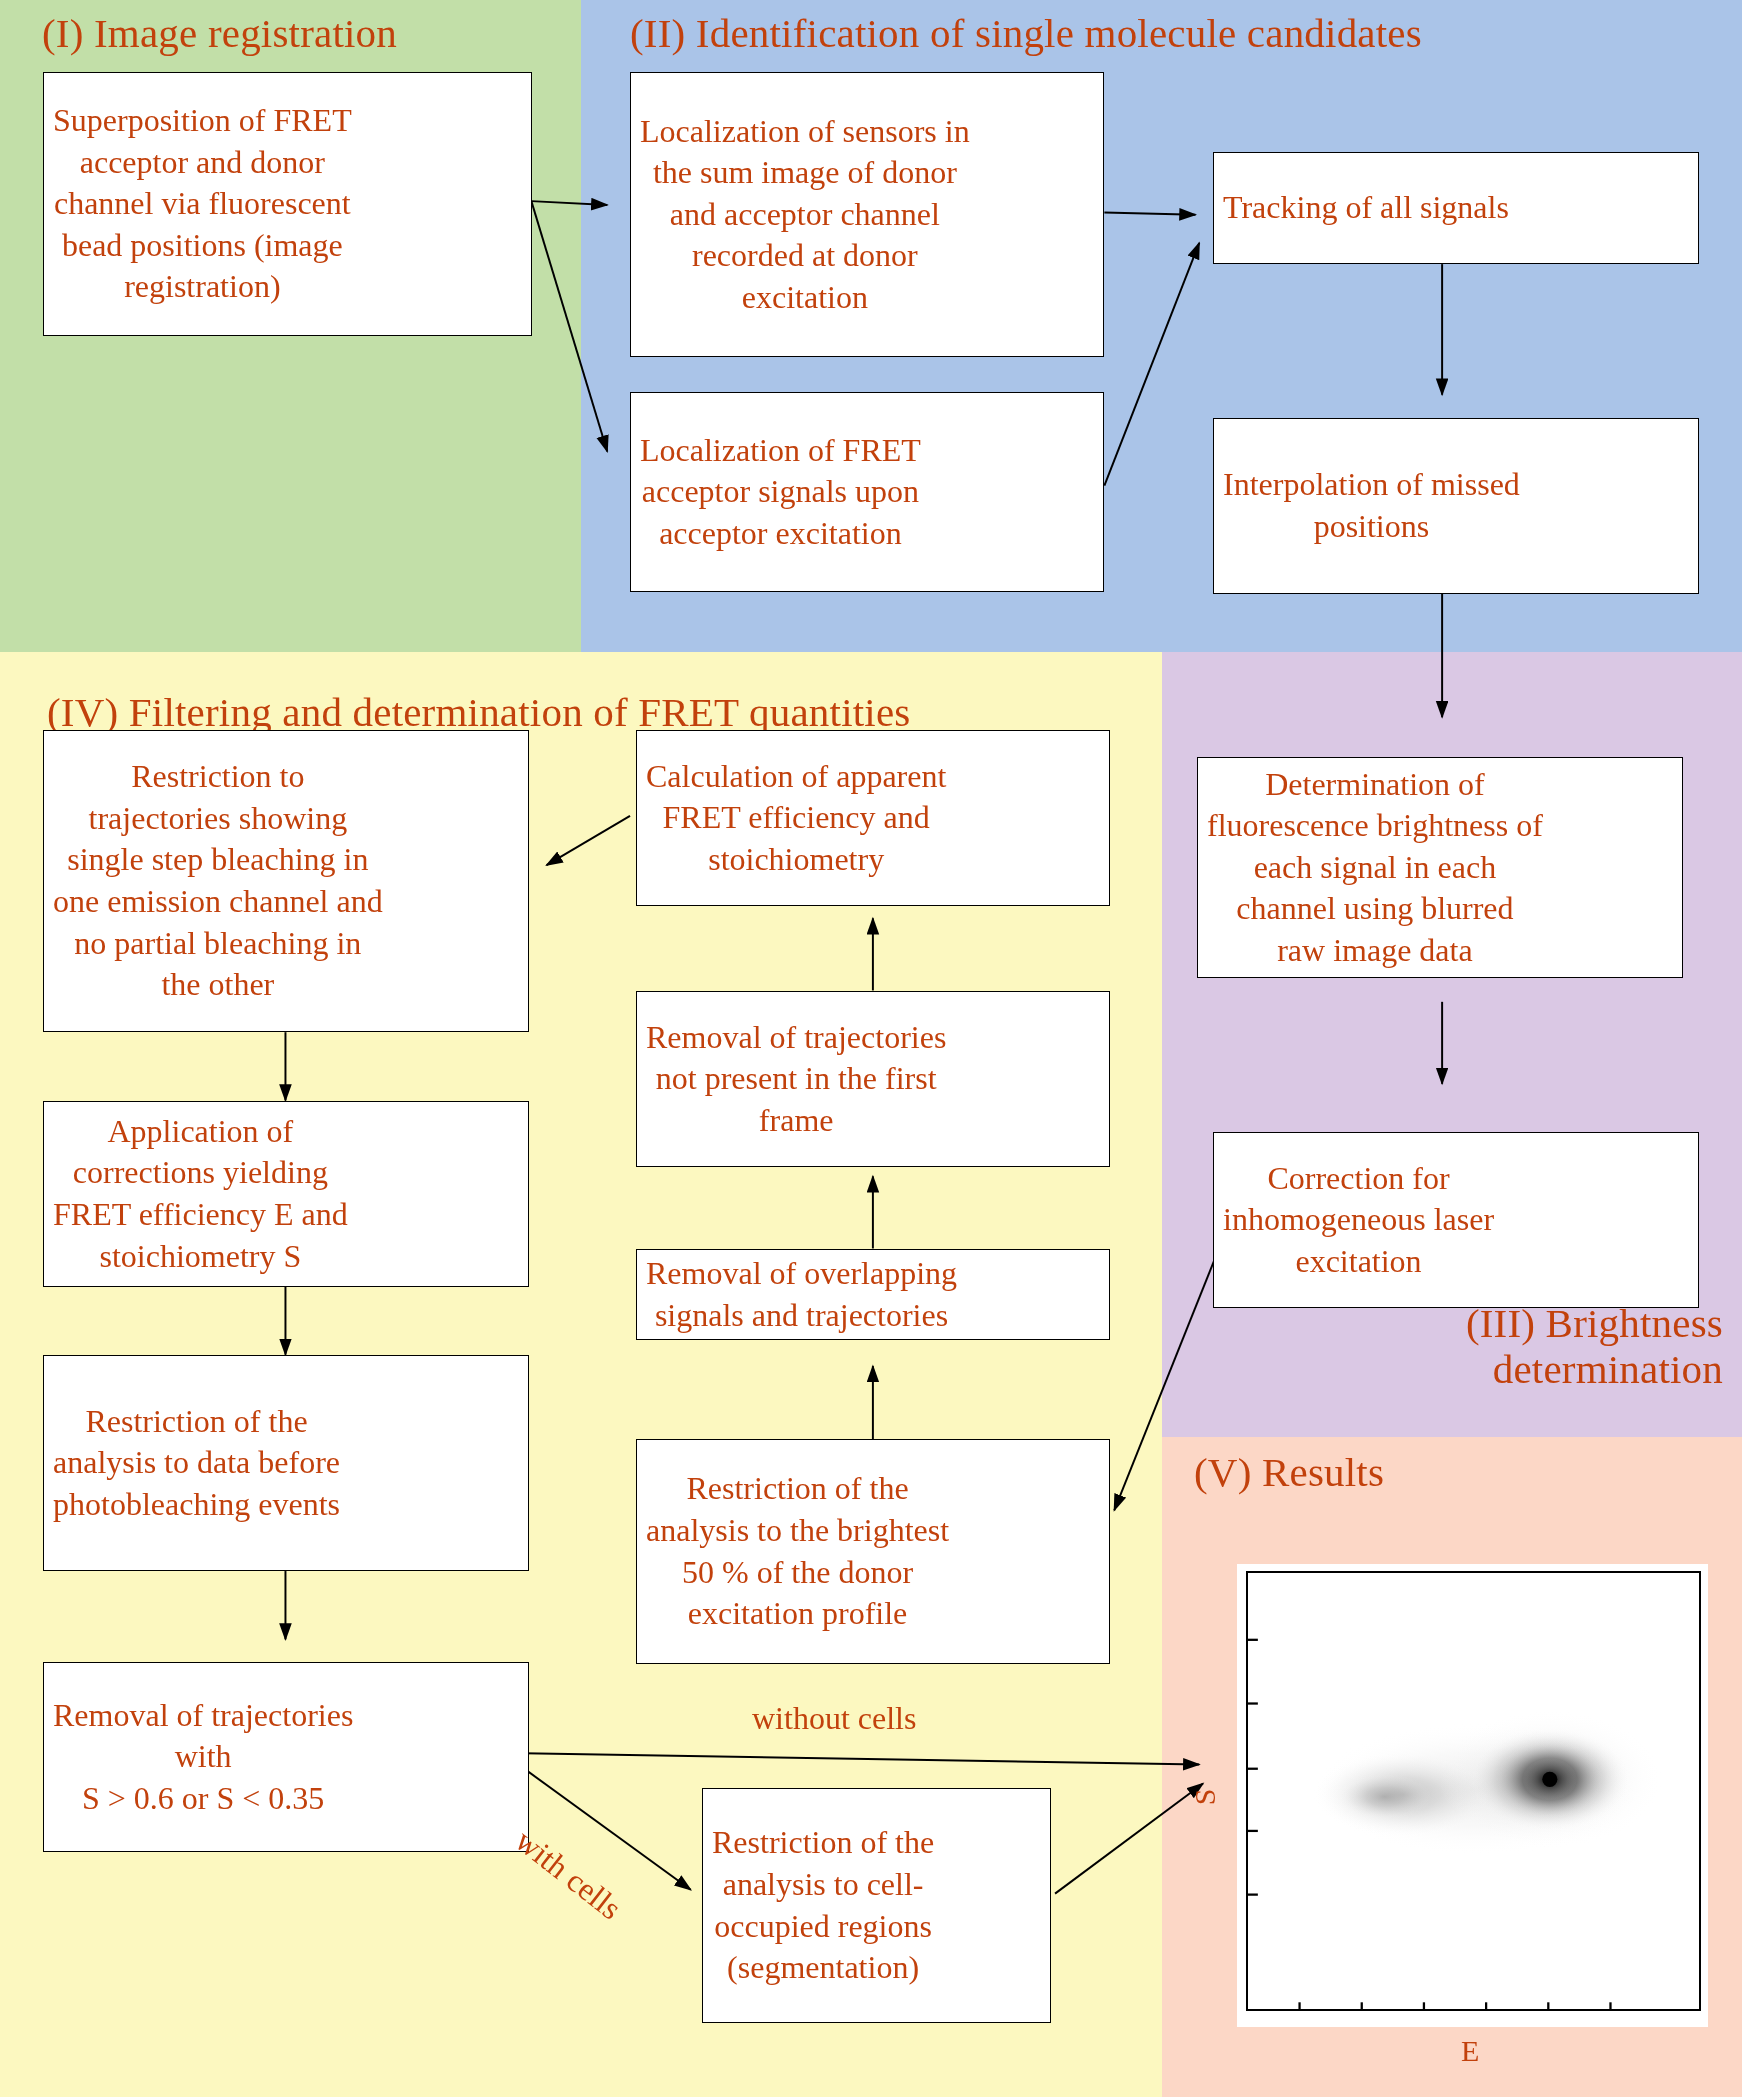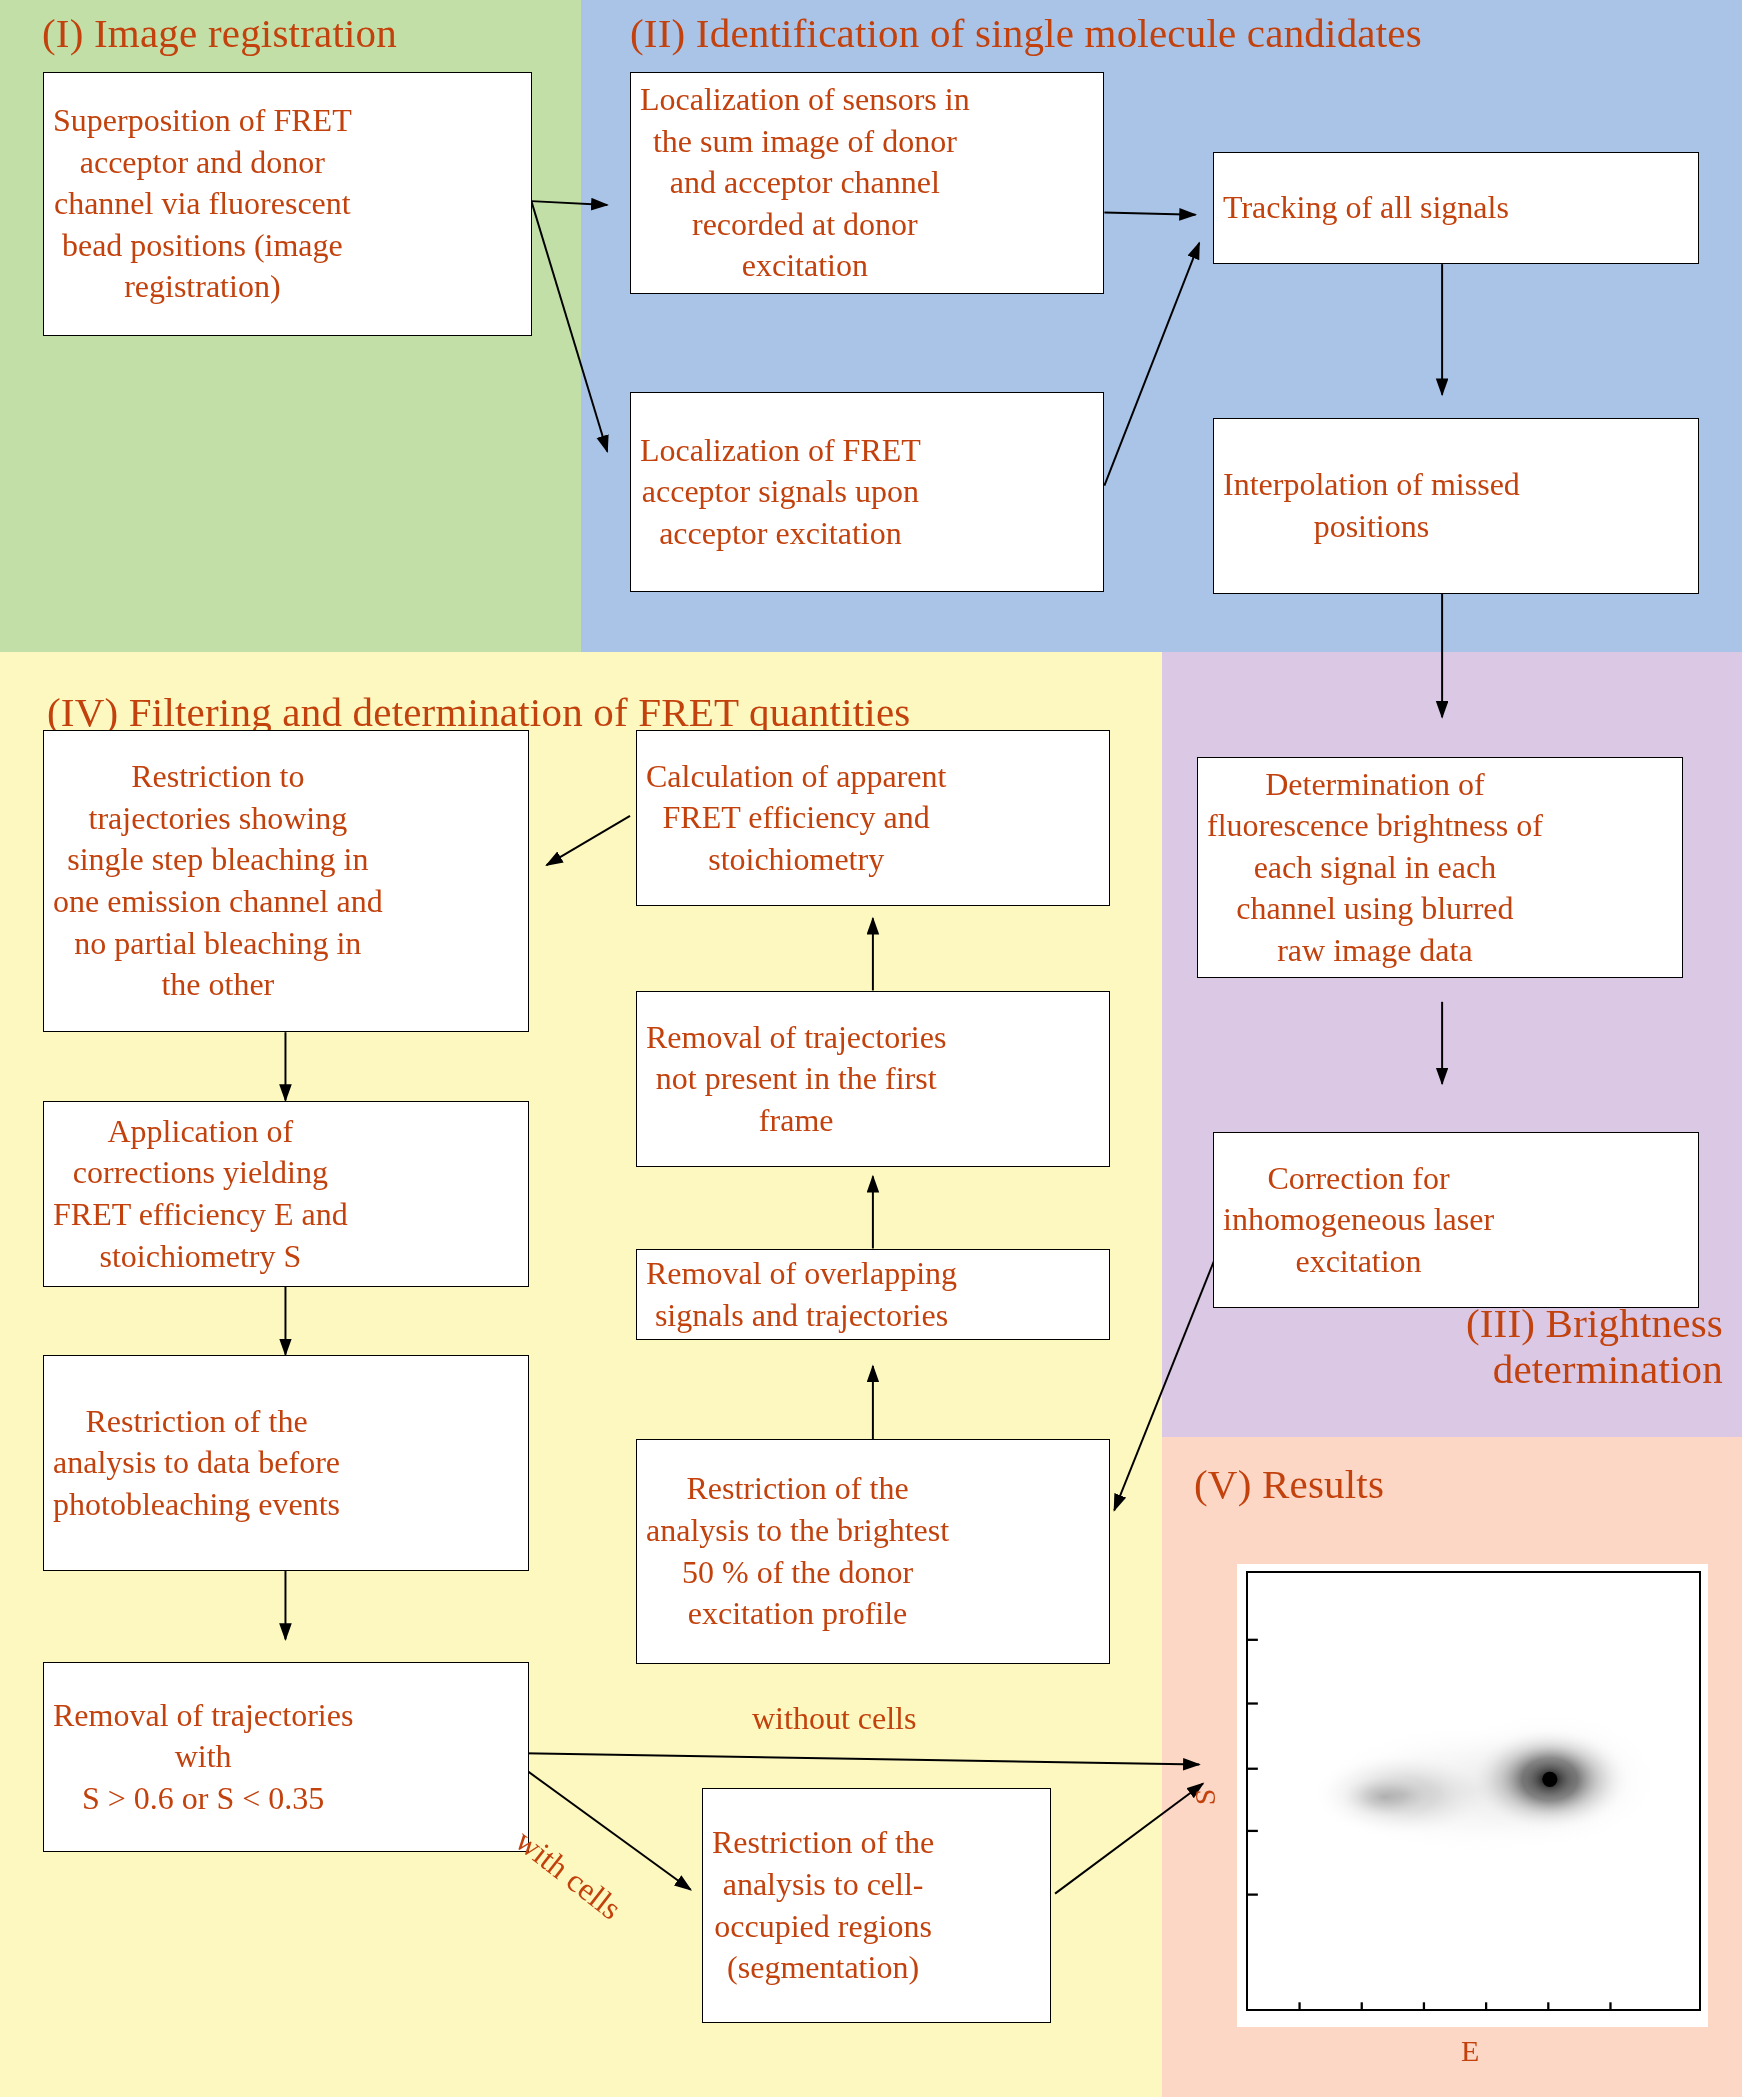--- a/index.html
+++ b/index.html
@@ -62,21 +62,21 @@
   <div class="panel" style="left:581px;top:0;width:1161px;height:652px;background:#aac4e8;"></div>
   <div class="panel" style="left:0;top:652px;width:1162px;height:1445px;background:#fcf8c0;"></div>
   <div class="panel" style="left:1162px;top:652px;width:580px;height:785px;background:#dac8e4;"></div>
   <div class="panel" style="left:1162px;top:1437px;width:580px;height:660px;background:#fcd7c6;"></div>
 
   <div class="panel-title" style="left:42px;top:10.6px;">(I) Image registration</div>
   <div class="panel-title" style="left:630px;top:10.6px;">(II) Identification of single molecule candidates</div>
   <div class="panel-title" style="left:47px;top:690px;">(IV) Filtering and determination of FRET quantities</div>
   <div class="panel-title" style="left:1389px;top:1301px;text-align:right;width:334px;">(III) Brightness
 determination</div>
-  <div class="panel-title" style="left:1194px;top:1450px;margin-top:12px;">(V) Results</div>
+  <div class="panel-title" style="left:1194px;top:1450px;">(V) Results</div>
 
   <svg id="edges" viewBox="0 0 2295 2763">
     <defs>
       <marker id="ah" markerWidth="10" markerHeight="10" refX="8.2" refY="3.2" orient="auto" markerUnits="strokeWidth">
         <path d="M0,0 L9,3.2 L0,6.4 z" fill="#000"></path>
       </marker>
     </defs>
     <g stroke="#000" stroke-width="2.6" fill="none">
 
       <path d="M700,265 L800,270" marker-end="url(#ah)"></path>
@@ -117,21 +117,21 @@
   </svg>
 
   <div class="node" style="left:43px;top:72px;width:489px;height:264px;">
     <span>Superposition of FRET
 acceptor and donor
 channel via fluorescent
 bead positions (image
 registration)</span>
   </div>
 
-  <div class="node" style="left:630px;top:72px;width:474px;height:222px;">
+  <div class="node" style="left:630px;top:72px;width:474px;height:285px;">
     <span>Localization of sensors in
 the sum image of donor
 and acceptor channel
 recorded at donor
 excitation</span>
   </div>
 
   <div class="node" style="left:630px;top:392px;width:474px;height:200px;">
     <span>Localization of FRET
 acceptor signals upon

